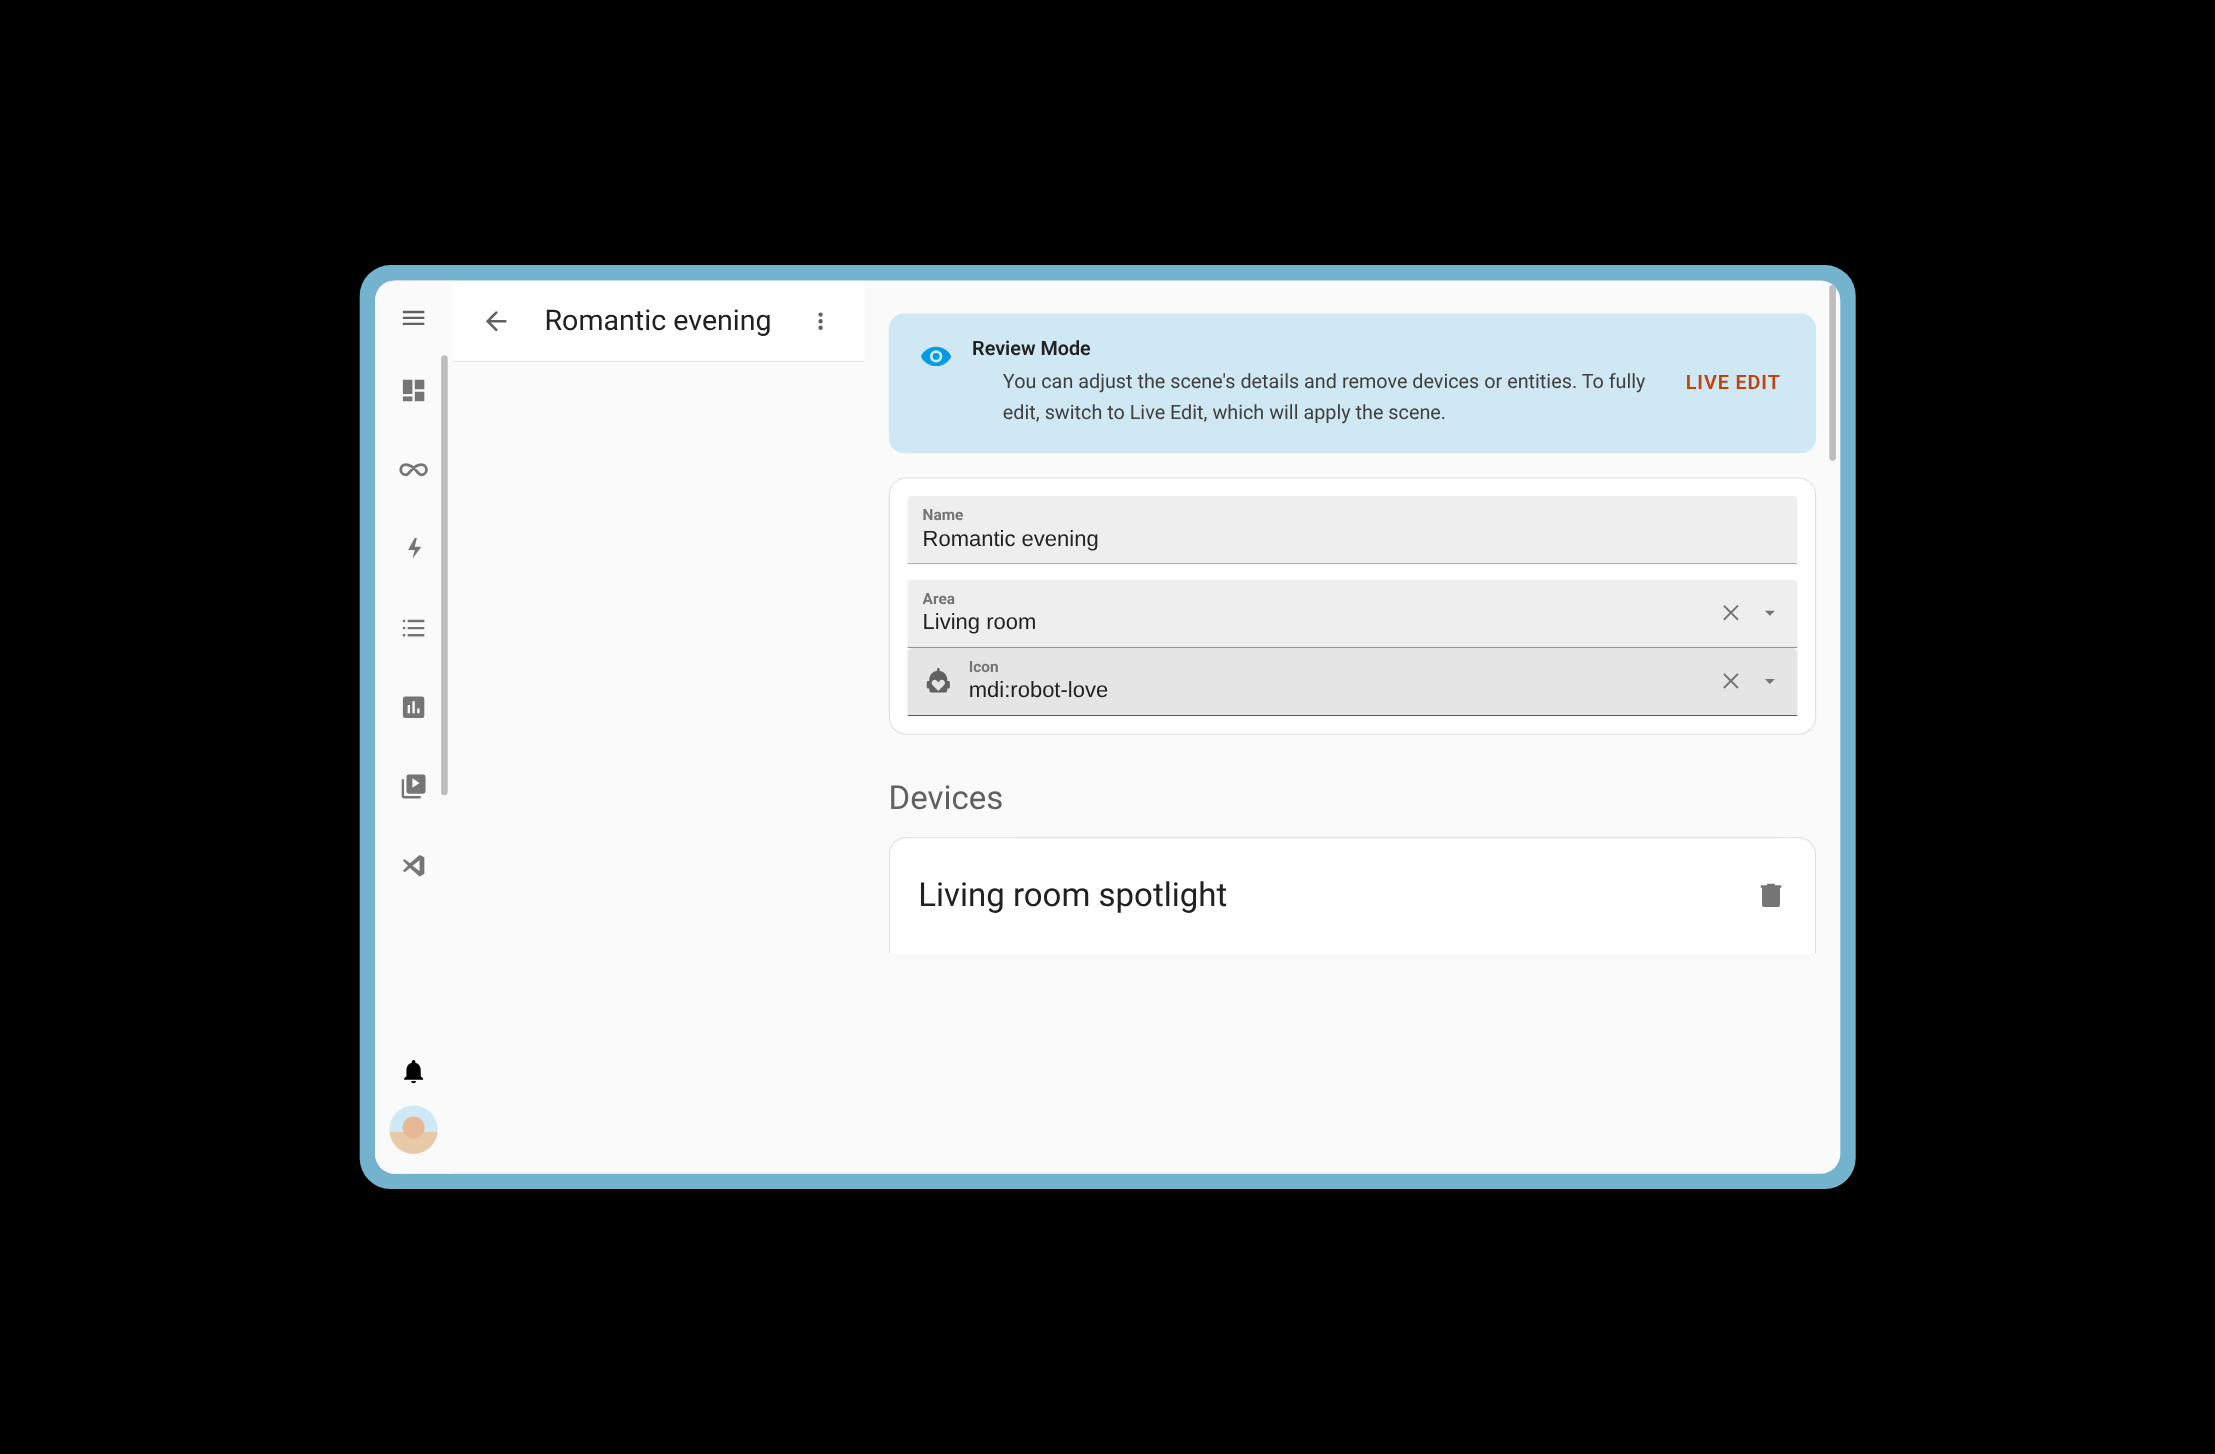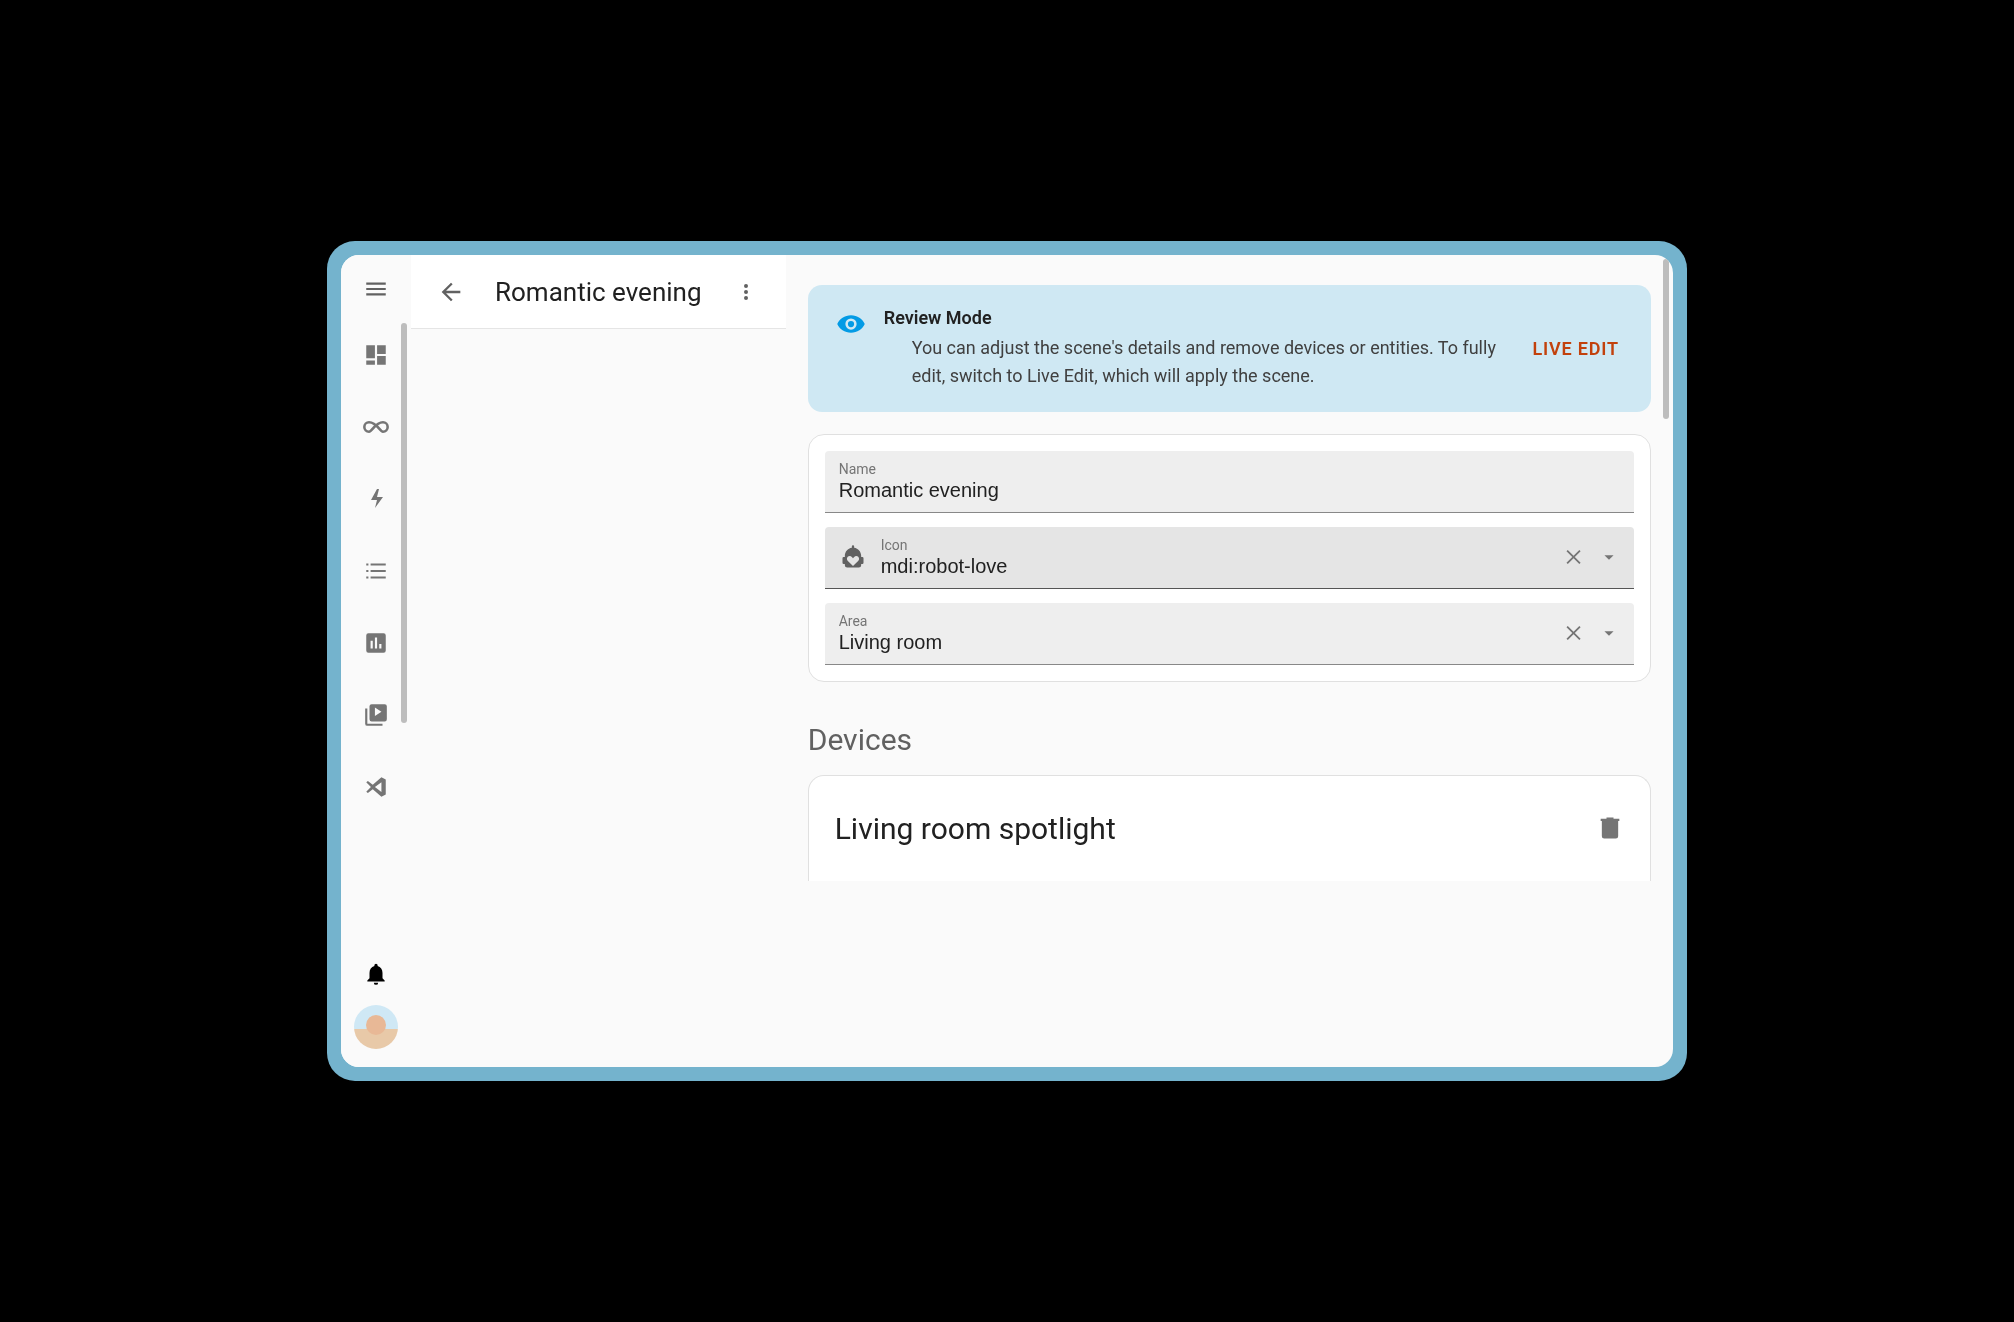--- a/index.html
+++ b/index.html
@@ -212,20 +212,21 @@
   .field .leading-icon {
     color:#616161;
     width:28px;
     display:flex;align-items:center;justify-content:center;
   }
   .field .field-text { flex:1; }
   .field .field-label {
     font-size:14px;
     color:#757575;
     margin-bottom:2px;
+    font-weight:bold;
   }
   .field .field-value {
     font-size:20px;
     color:#212121;
     border:none;
     background:transparent;
     width:100%;
     outline:none;
   }
   .field .trailing {
@@ -359,20 +360,39 @@
             </div>
             <div class="live-edit">LIVE EDIT</div>
           </div>
 
           <div class="card">
 
             <div class="field">
               <div class="field-text">
                 <div class="field-label">Name</div>
                 <input class="field-value" value="Romantic evening" style="">
+              </div>
+            </div>
+
+            <div class="field" style="margin-bottom:0">
+              <div class="field-text">
+                <div class="field-label">Area</div>
+                <input class="field-value" value="Living room" style="">
+              </div>
+              <div class="trailing">
+                <span class="icon-btn">
+                  <svg width="22" height="22" viewBox="0 0 24 24" fill="currentColor">
+                      <path d="M18.3 5.7 12 12l6.3 6.3-1.4 1.4L10.6 13.4 4.3 19.7 2.9 18.3 9.2 12 2.9 5.7 4.3 4.3 10.6 10.6 16.9 4.3Z" transform="translate(2)"></path>
+                    </svg>
+                </span>
+                <span class="icon-btn">
+                  <svg width="22" height="22" viewBox="0 0 24 24" fill="currentColor">
+                      <path d="M7 10l5 5 5-5H7Z"></path>
+                    </svg>
+                </span>
               </div>
             </div>
 
             <div class="field hover">
               <span class="leading-icon">
                 <svg width="30" height="30" viewBox="0 0 24 24" fill="currentColor">
                     <path d="M12 2a1 1 0 0 0-1 1v1.1C7.6 4.6 5 7.5 5 11v1H4a1 1 0 0 0-1 1v4a1 1 0 0 0 1 1h1v1a2 2 0 0 0 2 2h10a2 2 0 0 0 2-2v-1h1a1 1 0 0 0 1-1v-4a1 1 0 0 0-1-1h-1v-1c0-3.5-2.6-6.4-6-6.9V3a1 1 0 0 0-1-1m-2.8 9.2c.7 0 1.3.3 1.8.8l1 1 1-1c.5-.5 1.1-.8 1.8-.8 1.3 0 2.4 1.1 2.4 2.4 0 .7-.3 1.3-.8 1.8L12 19.8l-4.4-4.4c-.5-.5-.8-1.1-.8-1.8 0-1.3 1.1-2.4 2.4-2.4Z"></path>
                   </svg>
               </span>
               <div class="field-text">
@@ -385,39 +405,20 @@
                       <path d="M18.3 5.7 12 12l6.3 6.3-1.4 1.4L10.6 13.4 4.3 19.7 2.9 18.3 9.2 12 2.9 5.7 4.3 4.3 10.6 10.6 16.9 4.3Z" transform="translate(2)"></path>
                     </svg>
                 </span>
                 <span class="icon-btn">
                   <svg width="22" height="22" viewBox="0 0 24 24" fill="currentColor">
                       <path d="M7 10l5 5 5-5H7Z"></path>
                     </svg>
                 </span>
               </div>
             </div>
-
-            <div class="field" style="margin-bottom:0">
-              <div class="field-text">
-                <div class="field-label">Area</div>
-                <input class="field-value" value="Living room" style="">
-              </div>
-              <div class="trailing">
-                <span class="icon-btn">
-                  <svg width="22" height="22" viewBox="0 0 24 24" fill="currentColor">
-                      <path d="M18.3 5.7 12 12l6.3 6.3-1.4 1.4L10.6 13.4 4.3 19.7 2.9 18.3 9.2 12 2.9 5.7 4.3 4.3 10.6 10.6 16.9 4.3Z" transform="translate(2)"></path>
-                    </svg>
-                </span>
-                <span class="icon-btn">
-                  <svg width="22" height="22" viewBox="0 0 24 24" fill="currentColor">
-                      <path d="M7 10l5 5 5-5H7Z"></path>
-                    </svg>
-                </span>
-              </div>
-            </div>
           </div>
 
           <div class="section-title">Devices</div>
 
           <div class="device-card">
             <div class="device-name">Living room spotlight</div>
             <span class="trash">
               <svg width="28" height="28" viewBox="0 0 24 24" fill="currentColor">
                   <path d="M9 3v1H4v2h1v13a2 2 0 0 0 2 2h10a2 2 0 0 0 2-2V6h1V4h-5V3H9Z"></path>
                 </svg>

